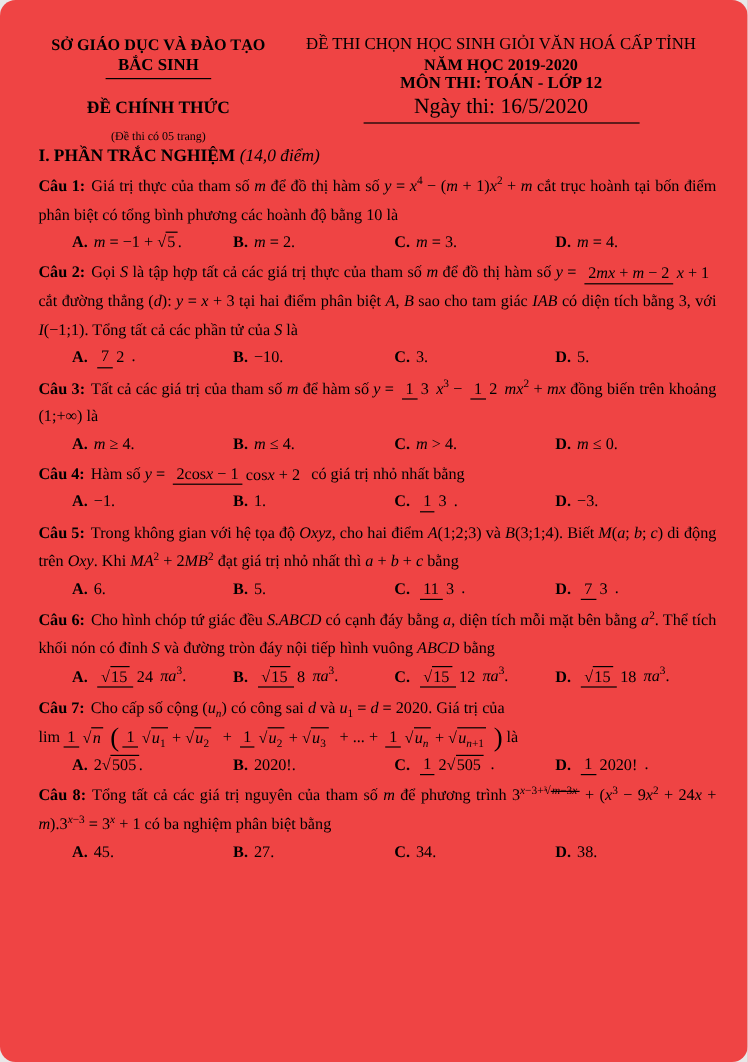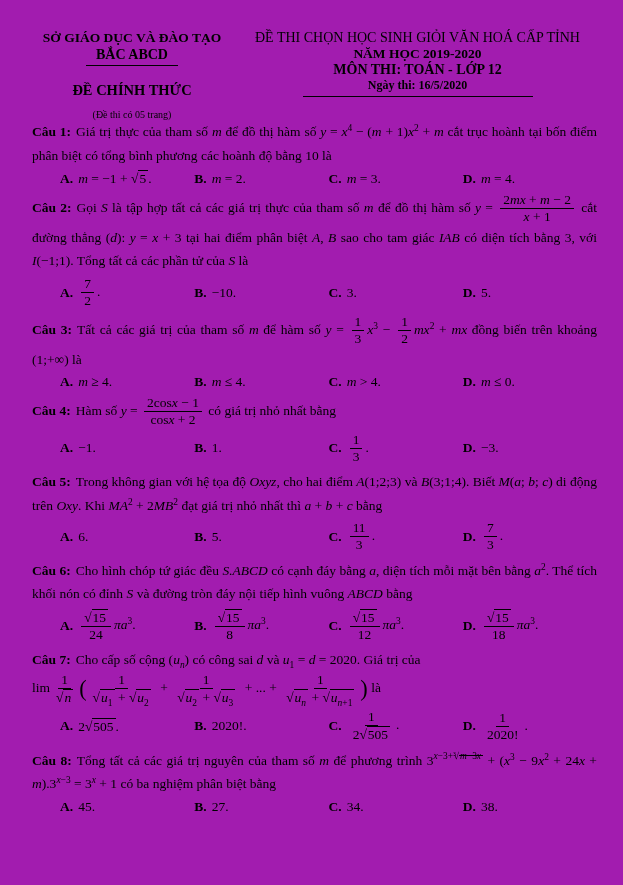--- a/index.html
+++ b/index.html
@@ -1,80 +1,84 @@
 <!DOCTYPE html>
 <html><head>
 <meta charset="utf-8">
 <style>
   html, body { margin:0; padding:0; background:#e8e8e8; }
   .page {
-    width:623px; height:885px; margin:0 auto; background:#a21caf; color:#000;
+    width:623px; height:885px; margin:0 auto; background:#ef4444; color:#000;
     font-family:"Liberation Serif", serif; font-size:13.5px;
-    box-sizing:border-box; padding:30px 26px 10px 32px; overflow:hidden;
+    box-sizing:border-box; padding:30px 26px 10px 32px; overflow:hidden;border-radius:13px;
   }
   
   .header { display:flex; }
   .h-left { width:200px; text-align:center; }
   .h-left .org { font-weight:bold; font-size:13.5px; }
   .h-left .unit { font-weight:bold; font-size:14px; display:inline-block; border-bottom:1.5px solid #000; padding:1px 10px 2px; }
   .h-left .official { font-weight:bold; font-size:14.5px; margin-top:16px; }
   .h-left .pagesnote { font-size:10px; margin-top:10px; }
   .h-right { flex:1; text-align:center; padding-left:6px; }
   .h-right .t1 { font-weight:normal; font-size:14px; }
   .h-right .t2 { font-weight:bold; font-size:13.5px; }
   .h-right .t3 { font-weight:bold; font-size:14px; }
-  .h-right .t4 { font-weight:bold; font-size:12px; }
+  .h-right .t4 { font-weight:normal; font-size:18px; }
   .h-right .t5 { font-weight:bold; font-style:italic; font-size:13.5px; }
   .h-right .rule { width:230px; border-bottom:1.5px solid #000; margin:3px auto 0; }
   .code-row { display:flex; justify-content:flex-end; margin:14px 12px 8px 0; }
   .code-box { border:2.5px solid #000; padding:3px 14px; font-weight:bold; font-size:13.5px; }
   
   .section-heading { margin:2px 0 4px; font-size:14.5px; }
   .section-heading .st { font-weight:bold; }
   .section-heading .sp { font-style:italic; }
   
   .question { margin-bottom:5px; }
   .q-body { margin:0; text-align:justify; line-height:1.75; }
   .q-label { font-weight:bold; margin-right:5px; white-space:nowrap; }
   .options { display:flex; margin:3px 0 3px 28px; align-items:center; }
   .option { flex:1; display:flex; align-items:center; }
   .opt-label { font-weight:bold; margin-right:5px; }
   
   .mi { font-style:italic; }
   sup, sub { font-size:0.7em; line-height:0; }
-  .frac { display:inline-flex; flex-direction:column; align-items:center; vertical-align:middle; margin:0 3px; line-height:1.2; text-align:center; }
+  .frac { display:inline-flex; flex-direction:row; align-items:center; vertical-align:middle; margin:0 3px; line-height:1.2; text-align:center; }
   .frac .num { padding:0 3px; border-bottom:1px solid #000; }
   .frac .den { padding:0 3px; }
   .sqrt { display:inline-flex; align-items:baseline; white-space:nowrap; }
   .sqrt .rad { line-height:1; }
   .sqrt .radicand { border-top:1px solid #000; padding:0 2px 0 1px; }
   .rootidx { font-size:0.6em; position:relative; top:-0.55em; margin-right:-2px; }
   .bigparen { font-size:165%; font-weight:normal; vertical-align:middle; line-height:1; }
 </style>
 </head>
 <body>
 
 <div class="page">
   <div class="header">
     <div class="h-left">
       <div class="org">SỞ GIÁO DỤC VÀ ĐÀO TẠO</div>
-      <div><span class="unit">BẮC ABCD</span></div>
+      <div><span class="unit">BẮC SINH</span></div>
       <div class="official">ĐỀ CHÍNH THỨC</div>
       <div class="pagesnote">(Đề thi có 05 trang)</div>
     </div>
     <div class="h-right">
       <div class="t1">ĐỀ THI CHỌN HỌC SINH GIỎI VĂN HOÁ CẤP TỈNH</div>
       <div class="t2">NĂM HỌC 2019-2020</div>
       <div class="t3">MÔN THI: TOÁN - LỚP 12</div>
       <div class="t4">Ngày thi: 16/5/2020</div>
       <div class="rule"></div>
     </div>
   </div>
 
 
+  <div class="section-heading">
+    <span class="st">I. PHẦN TRẮC NGHIỆM</span>
+    <span class="sp">(14,0 điểm)</span>
+  </div>
 
   <div id="questions">
   <div class="question">
     <p class="q-body"><span class="q-label">Câu 1:</span><span class="q-content">Giá trị thực của tham số <span class="mi">m</span> để đồ thị hàm số <span class="mi">y</span> = <span class="mi">x</span><sup>4</sup> − (<span class="mi">m</span> + 1)<span class="mi">x</span><sup>2</sup> + <span class="mi">m</span> cắt trục hoành tại bốn điểm phân biệt có tổng bình phương các hoành độ bằng 10 là</span></p>
     <div class="options">
 
     <span class="option">
             <span class="opt-label">A.</span>
             <span class="opt-value"><span class="mi">m</span> = −1 + <span class="sqrt">
                 <span class="rad">√</span>

